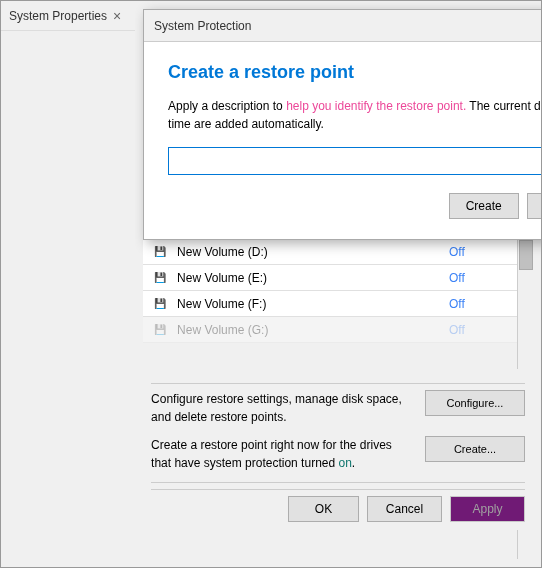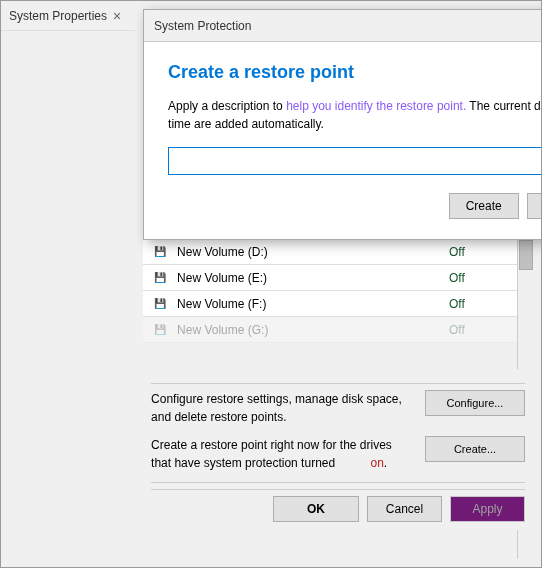--- a/index.html
+++ b/index.html
@@ -120,21 +120,21 @@
       font-weight: 700;
     }
 
     .modal-description {
       font-size: 12px;
       line-height: 1.5;
       margin-bottom: 14px;
     }
 
     .modal-description .highlight {
-      color: #8b5cf6;
+      color: #ec4899;
     }
 
     .modal-input {
       width: 100%;
       height: 28px;
       border: 1px solid #0078d7;
       padding: 0 6px;
       font-size: 12px;
       outline: none;
       margin-bottom: 18px;
@@ -193,21 +193,21 @@
       color: #555;
     }
 
     .table-row-item .drive-name {
       flex: 1;
       color: #000;
     }
 
     .table-row-item .drive-status {
       width: 60px;
-      color: #14532d;
+      color: #3b82f6;
       text-align: left;
     }
 
     .scrollbar-area {
       position: absolute;
       top: 230px;
       right: 0;
       width: 16px;
       bottom: 0;
       background: #f0f0f0;
@@ -242,22 +242,21 @@
     }
 
     .section-text {
       flex: 1;
       font-size: 12px;
       line-height: 1.5;
       color: #000;
     }
 
     .section-text .text-blue {
-      color: #b91c1c;
-      margin-left: 32px;
+      color: #0f766e;
     }
 
     .section-btn {
       height: 26px;
       width: 100px;
       padding: 0 10px;
       font-size: 11px;
       border: 1px solid #adadad;
       background: #e1e1e1;
       cursor: pointer;
@@ -267,22 +266,21 @@
 
     .bottom-buttons {
       display: flex;
       justify-content: flex-end;
       gap: 8px;
       padding-top: 6px;
       border-top: 1px solid #ccc;
     }
 
     .btn-ok {
-      width: 86px;
-      font-weight: bold;
+      width: 71px;
     }
 
     .btn-cancel {
       width: 75px;
     }
 
     .btn-apply {
       width: 75px;
     }
 

